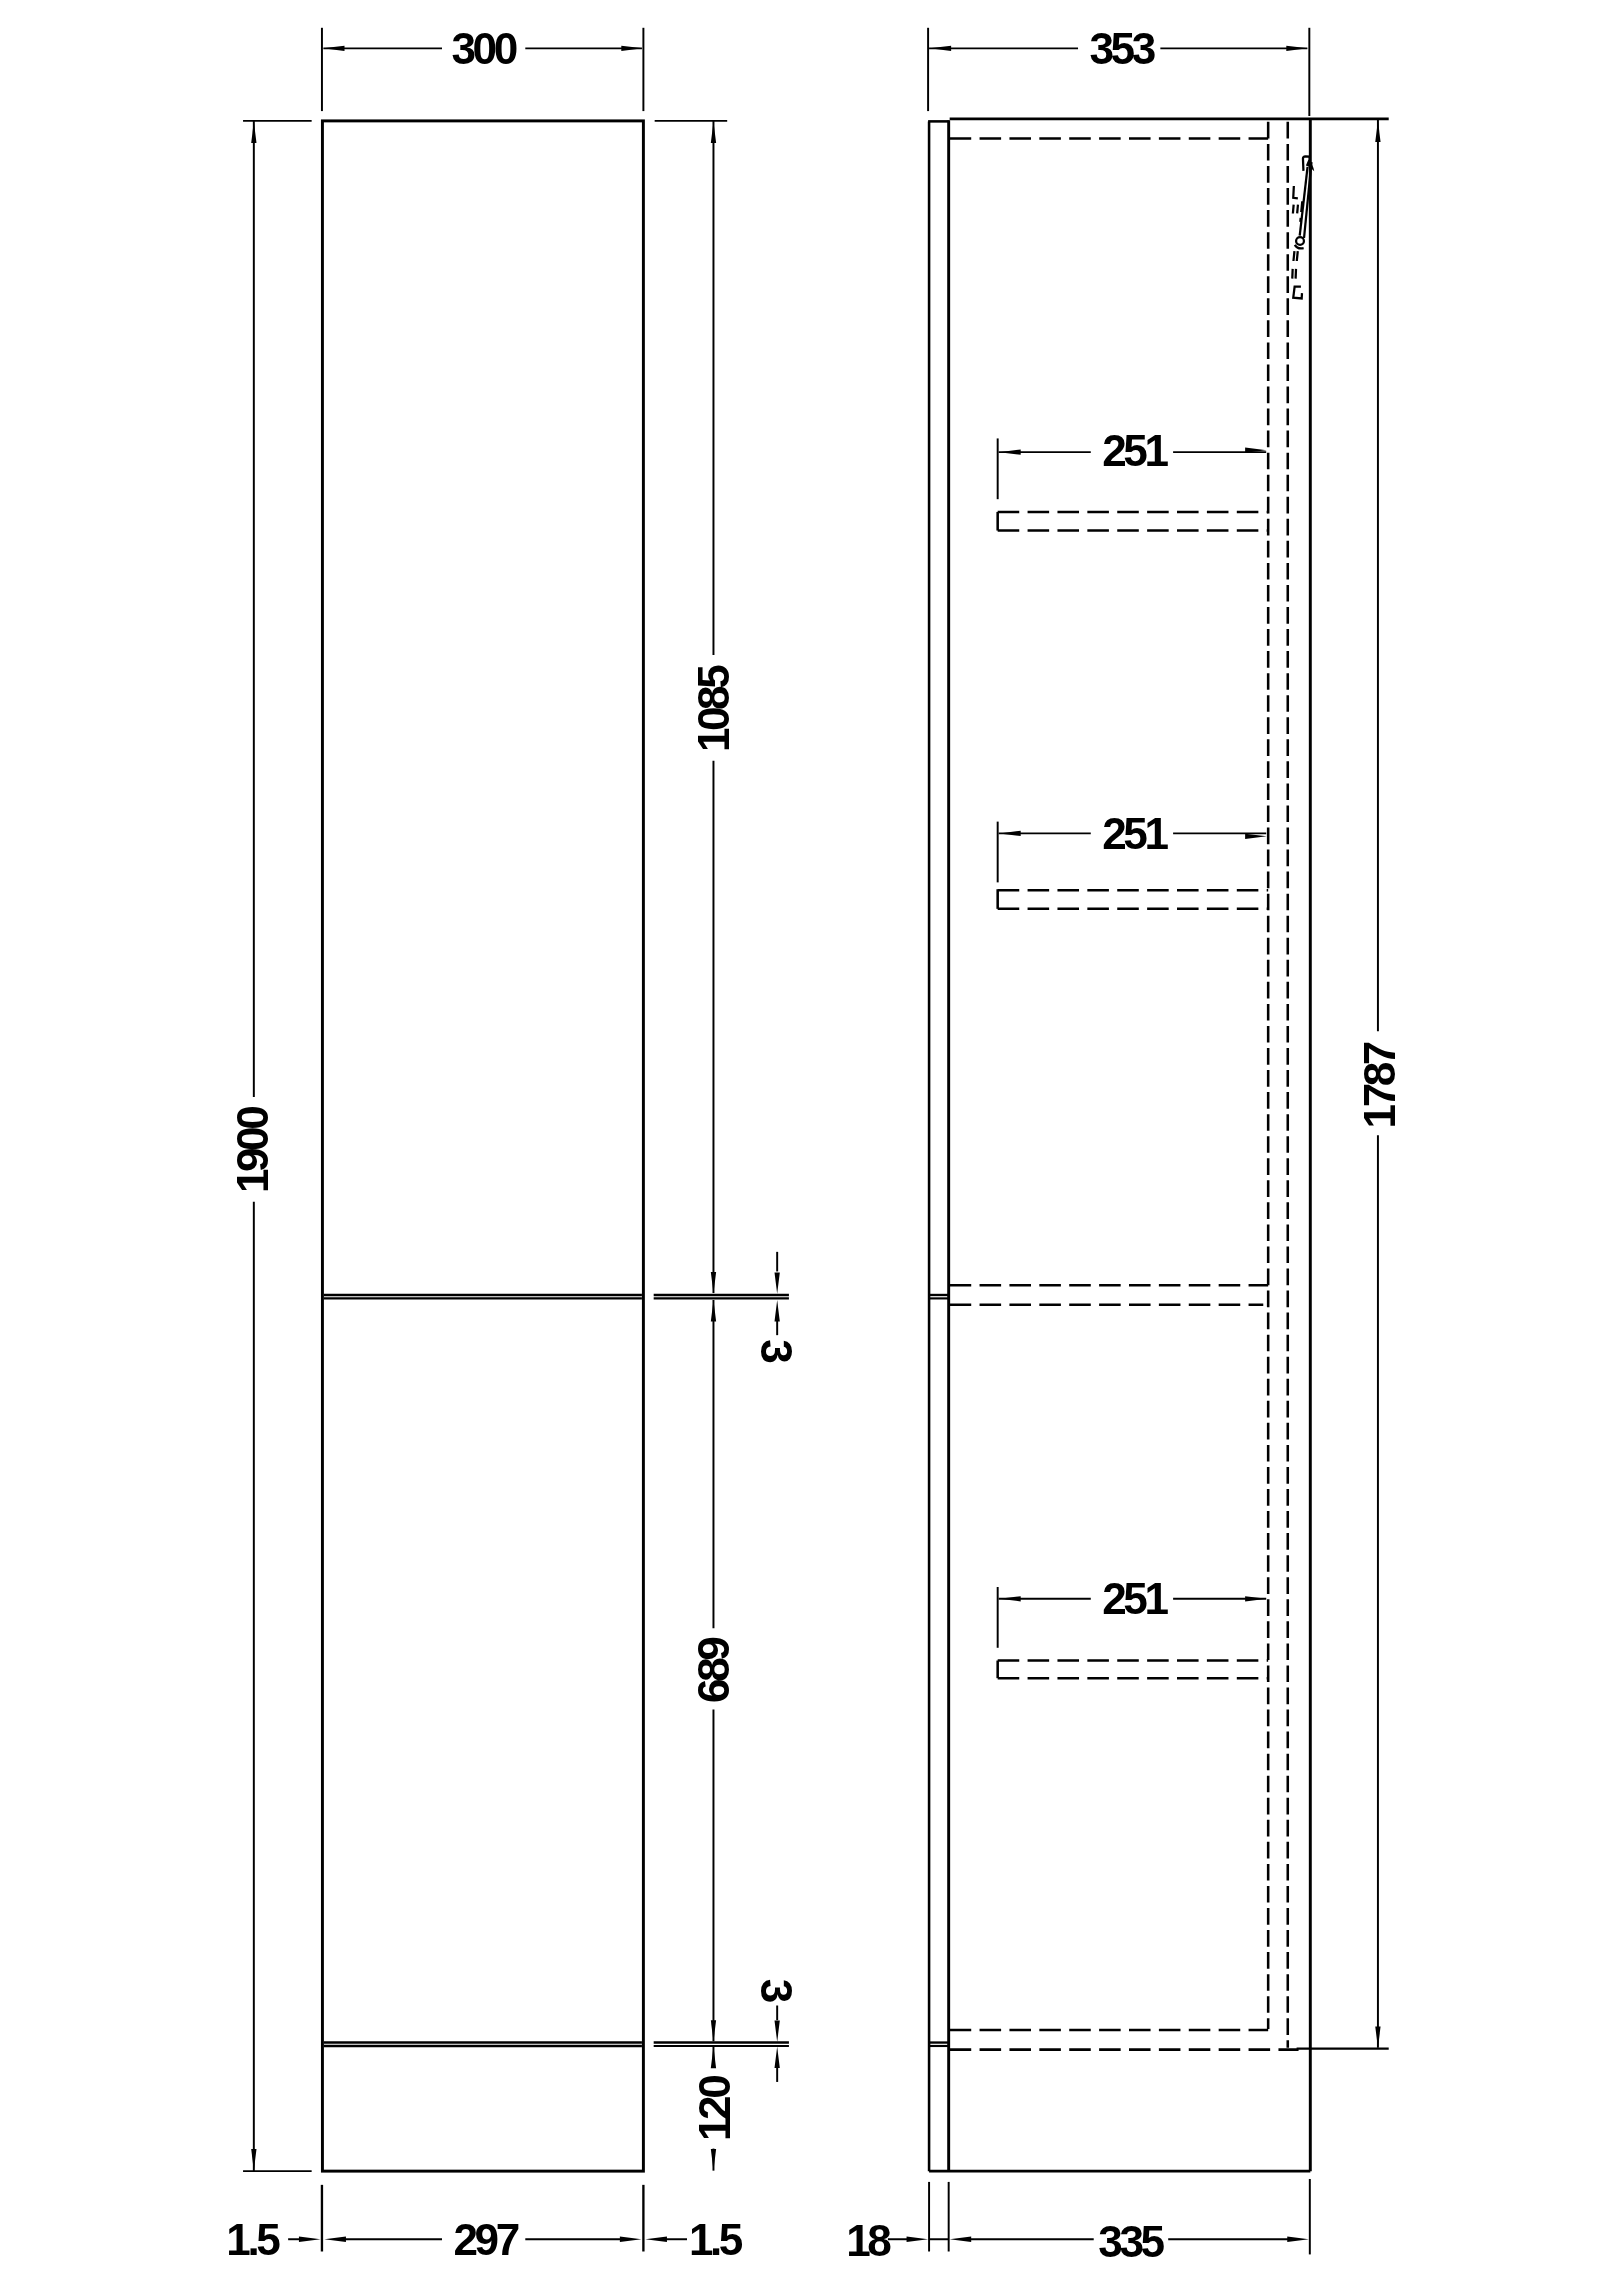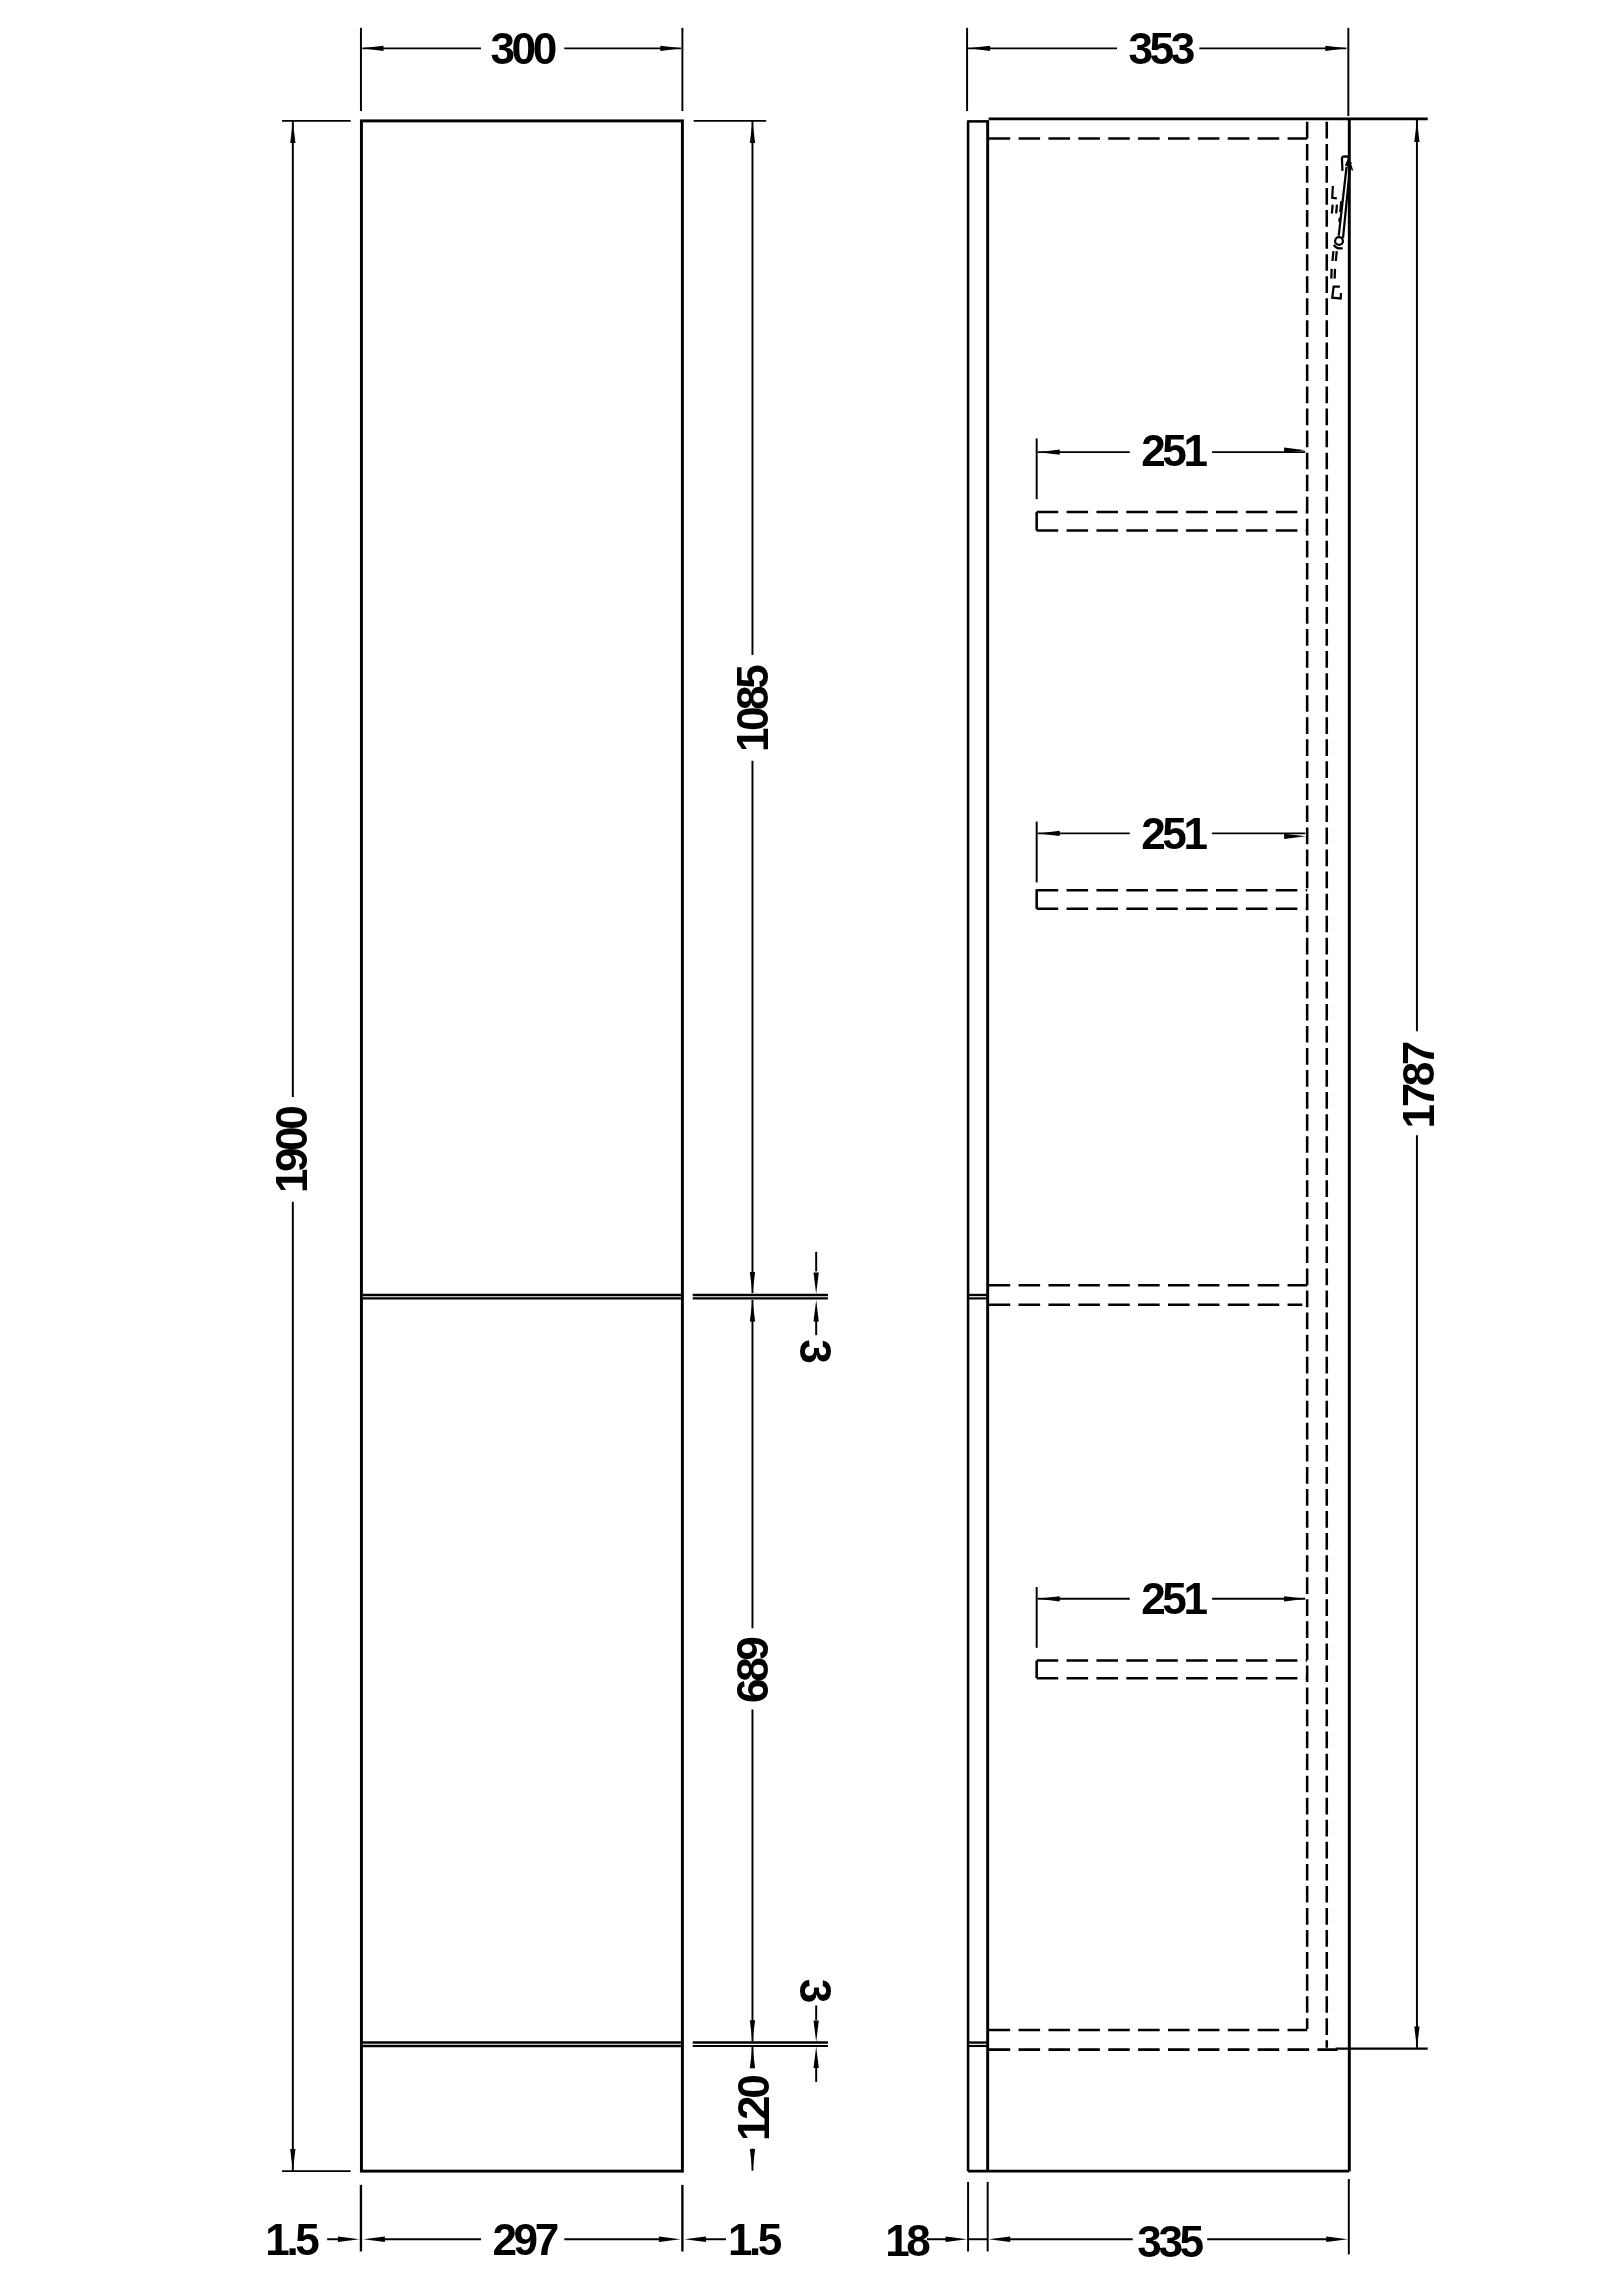--- a/index.html
+++ b/index.html
@@ -1,14 +1,14 @@
 <!DOCTYPE html>
 <html><head><meta charset="utf-8"><style>
 html,body{margin:0;padding:0;background:#fff;}
-#c{position:relative;width:1458px;height:2293px;background:#fff;overflow:hidden;margin-left:39px;}
+#c{position:relative;width:1458px;height:2293px;background:#fff;overflow:hidden;}
 svg{position:absolute;top:0;left:0;}
 text{font-family:"Liberation Sans",sans-serif;font-weight:bold;font-size:45px;letter-spacing:-3.5px;fill:#000;}
 </style></head><body>
 <div id="c">
 <svg width="1620" height="2293" viewBox="0 0 1653 2339">
 
 <rect x="329" y="123" width="327.5" height="2092" fill="none" stroke="#000" stroke-width="3"></rect>
 
 <line x1="330.5" y1="1321" x2="655" y2="1321" stroke="#000" stroke-width="2.6"></line>
 

